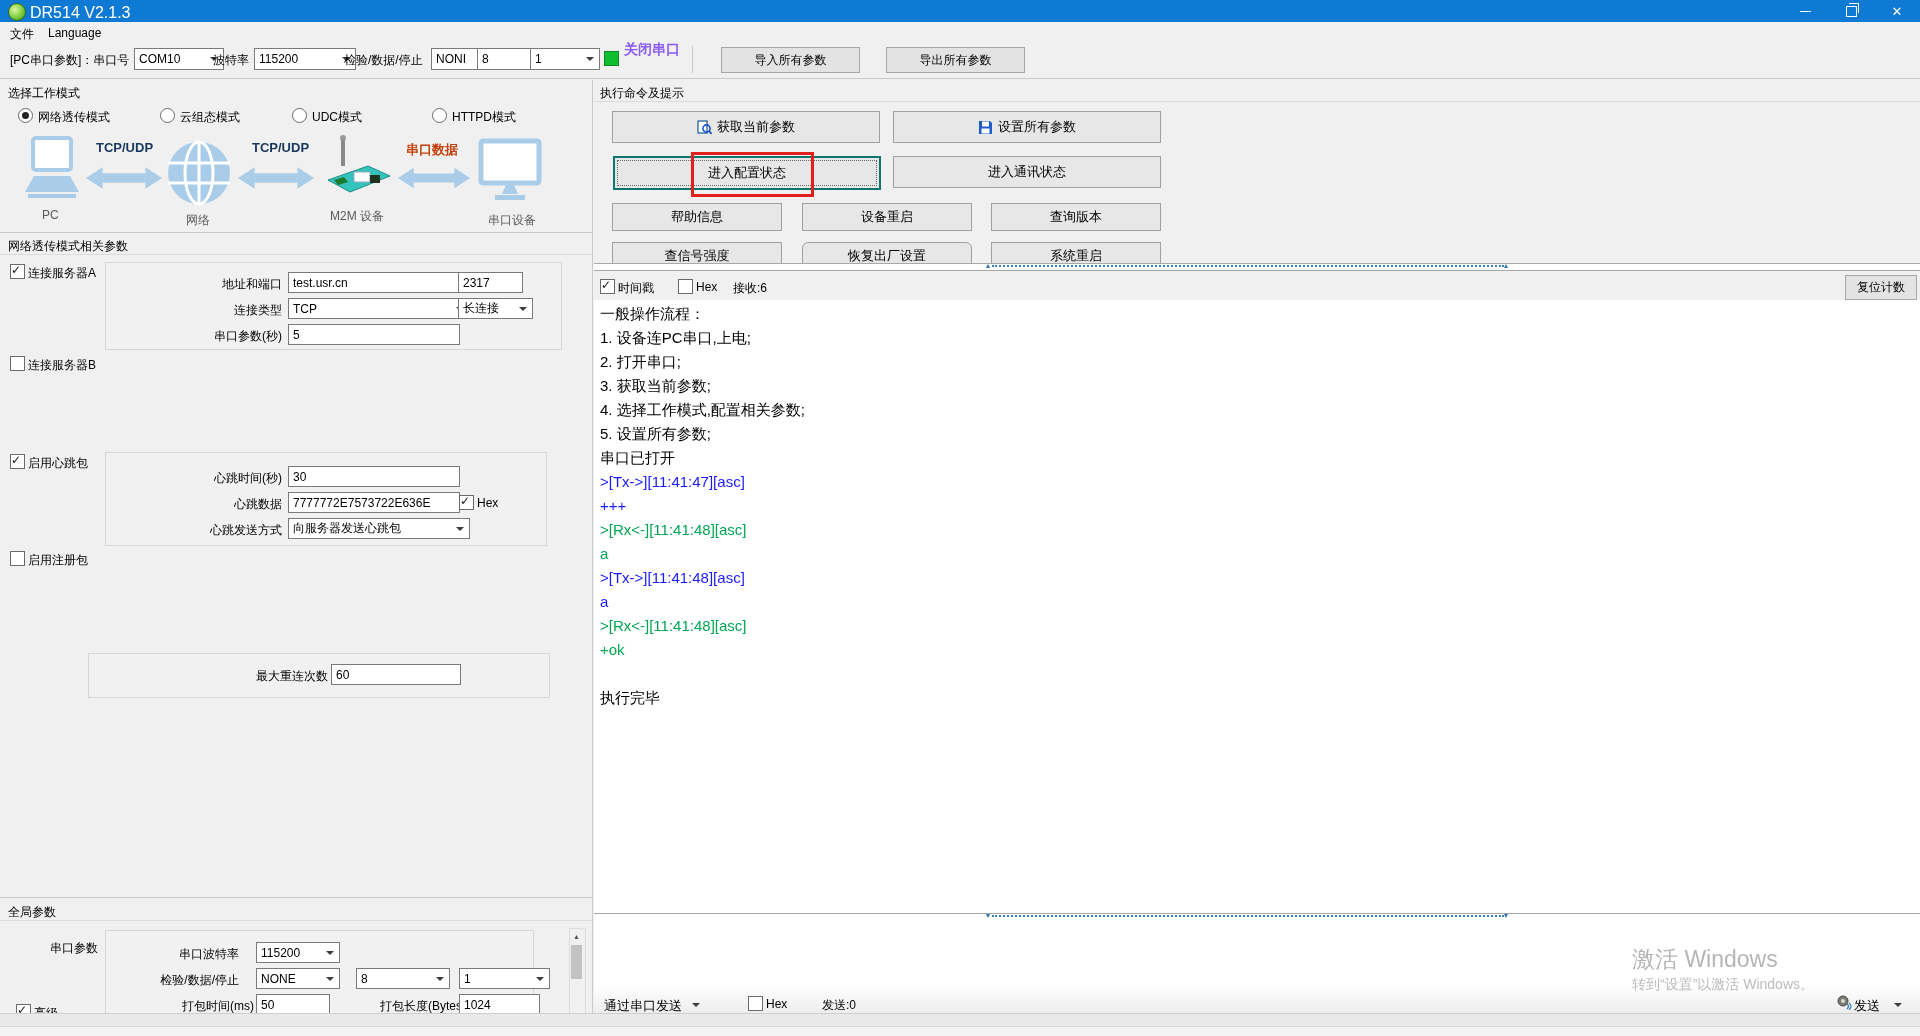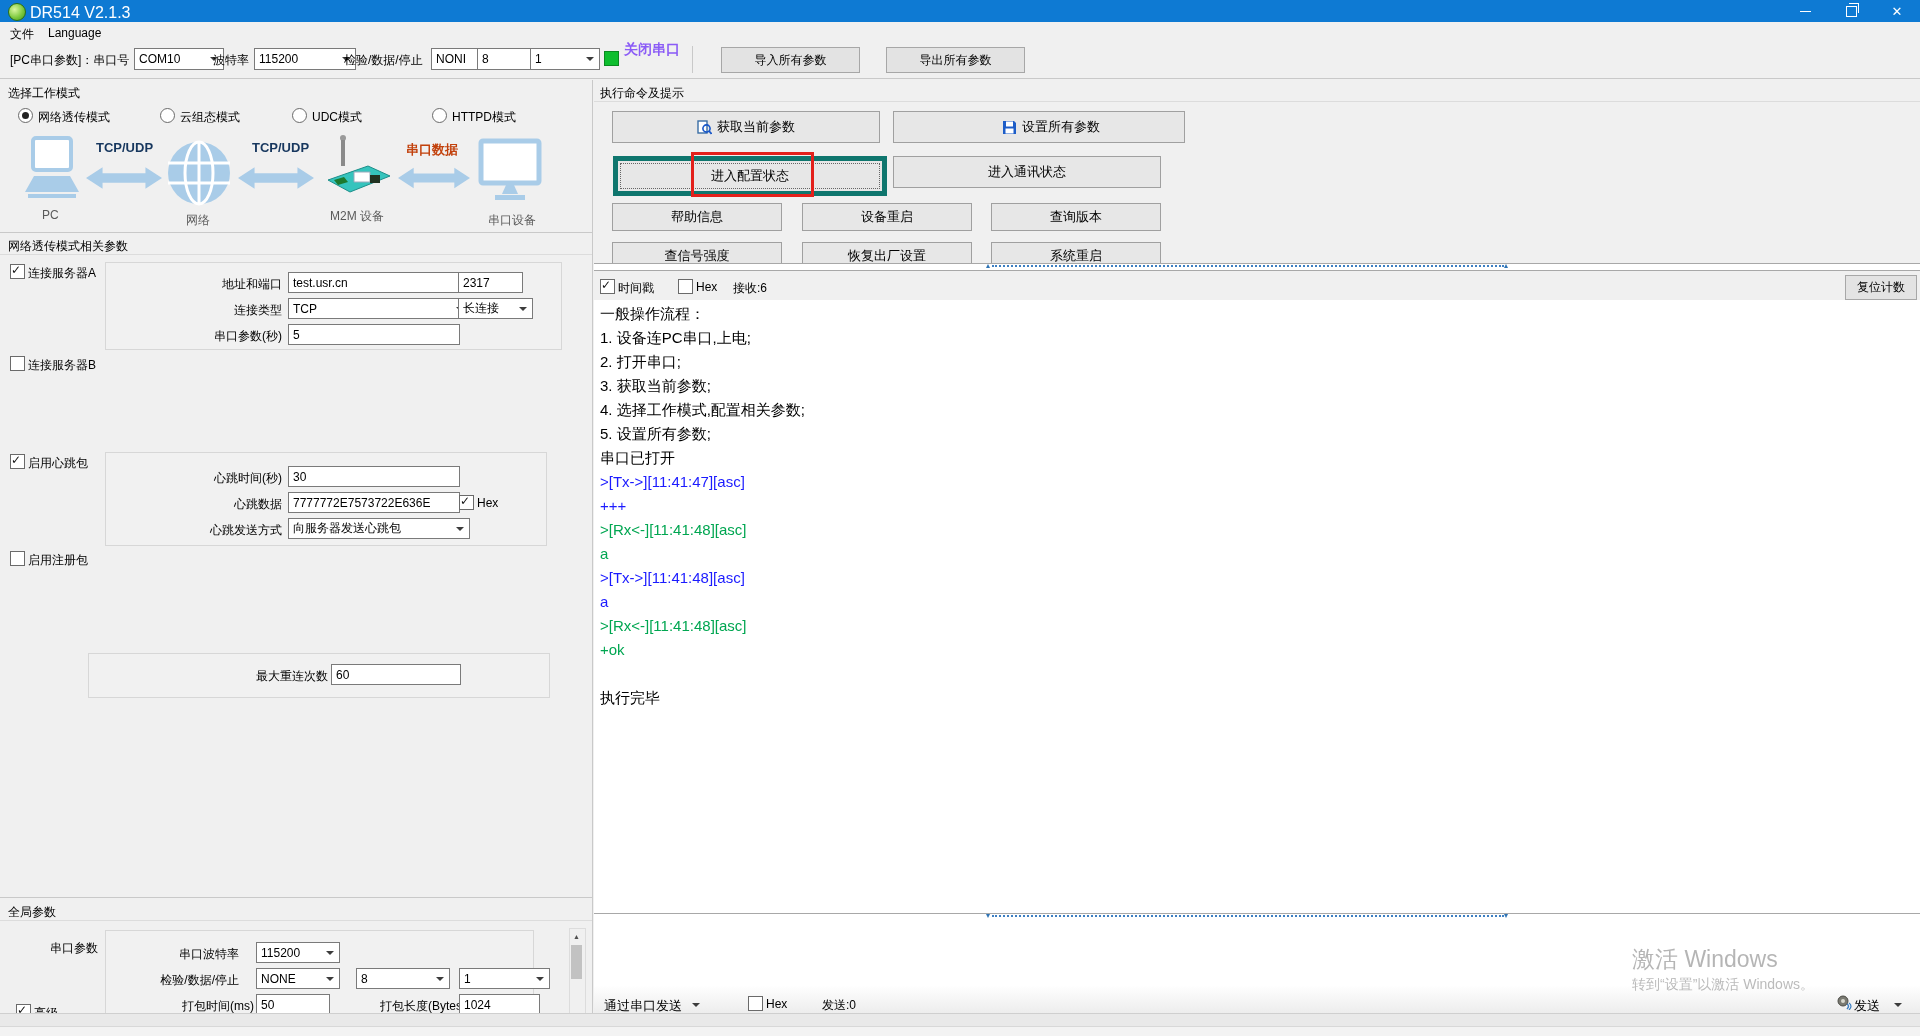--- a/index.html
+++ b/index.html
@@ -26,21 +26,21 @@
   .combo{position:absolute;background:#fff;border:1px solid #7a7a7a;display:flex;align-items:center;
          padding:0 14px 0 4px;font-size:12px;white-space:nowrap;overflow:hidden;}
   .combo::after{content:"";position:absolute;right:5px;top:50%;margin-top:-2px;
                 border-left:4px solid transparent;border-right:4px solid transparent;border-top:4px solid #3c3c3c;}
   .tbox{position:absolute;background:#fff;border:1px solid #7a7a7a;display:flex;align-items:center;
         padding:0 4px;font-size:12px;white-space:nowrap;overflow:hidden;}
   .btn{position:absolute;background:#e3e3e3;border:1px solid #a7a7a7;display:flex;align-items:center;
        justify-content:center;font-size:12px;white-space:nowrap;}
   .gbtn{position:absolute;background:#e7e7e7;border:1px solid #a0a0a0;display:flex;align-items:center;
         justify-content:center;font-size:13px;white-space:nowrap;gap:5px;}
-  .btn-focus{border:5px solid #0f766e;}
+  .btn-focus{border:2px solid #0f766e;}
   .btn-focus::before{content:"";position:absolute;left:2px;right:2px;top:2px;bottom:2px;border:1px dotted #666;}
   .red-annot{position:absolute;border:3px solid #e3201b;z-index:30;}
   
   .cb{position:absolute;width:13px;height:13px;background:#fff;border:1px solid #6a6a6a;}
   .cb.on::after{content:"✓";position:absolute;left:0px;top:-2px;font-size:12px;color:#111;font-weight:bold;}
   .radio{position:absolute;width:13px;height:13px;border-radius:50%;background:#fff;border:1px solid #6a6a6a;}
   .radio.on::after{content:"";position:absolute;left:3px;top:3px;width:7px;height:7px;border-radius:50%;background:#222;}
   .fieldbox{position:absolute;border:1px solid #d7d7d7;background:#f1f1f1;}
   .sect-title{position:absolute;font-size:12px;white-space:nowrap;}
   
@@ -262,21 +262,21 @@
   <div class="hline" style="left:594px;top:101px;width:1326px;background:#dcdcdc;"></div>
 
   <div class="gbtn" style="left:612px;top:111px;width:266px;height:30px;">
     <svg width="15" height="15" viewBox="0 0 15 15">
       <rect x="1" y="1" width="9" height="12" fill="#fff" stroke="#3a6ea5" stroke-width="1.4"></rect>
       <circle cx="9.5" cy="8.5" r="3.6" fill="none" stroke="#1857c8" stroke-width="1.6"></circle>
       <line x1="12" y1="11" x2="14.5" y2="13.8" stroke="#1857c8" stroke-width="1.8"></line>
     </svg>
     <span>获取当前参数</span>
   </div>
-  <div class="gbtn" style="left:893px;top:111px;width:266px;height:30px;padding-left:24px;">
+  <div class="gbtn" style="left:893px;top:111px;width:266px;height:30px;">
     <svg width="15" height="15" viewBox="0 0 15 15">
       <path d="M1,1 h11 l2,2 v11 h-13 z" fill="#1d5dc8"></path>
       <rect x="4" y="1.5" width="7" height="5" fill="#fff"></rect>
       <rect x="3.5" y="8.5" width="8" height="5" fill="#fff"></rect>
     </svg>
     <span>设置所有参数</span>
   </div>
 
   <div class="gbtn btn-focus" style="left:613px;top:156px;width:264px;height:30px;">
     <span>进入配置状态</span>
@@ -292,21 +292,21 @@
   <div class="gbtn" style="left:802px;top:203px;width:168px;height:26px;">
       <span>设备重启</span>
     </div>
   <div class="gbtn" style="left:991px;top:203px;width:168px;height:26px;">
       <span>查询版本</span>
     </div>
 
   <div class="gbtn" style="left:612px;top:242px;width:168px;height:26px;">
       <span>查信号强度</span>
     </div>
-  <div class="gbtn" style="left:802px;top:242px;width:168px;height:26px;">
+  <div class="gbtn" style="left:802px;top:242px;width:168px;height:26px;border-radius:6px;">
       <span>恢复出厂设置</span>
     </div>
   <div class="gbtn" style="left:991px;top:242px;width:168px;height:26px;">
       <span>系统重启</span>
     </div>
 
   <div class="splitter" style="left:594px;top:263px;width:1326px;">
     <div class="dots"></div>
     <span class="tri" style="left:392px;">▴</span>
     <span class="tri" style="left:910px;">▴</span>

